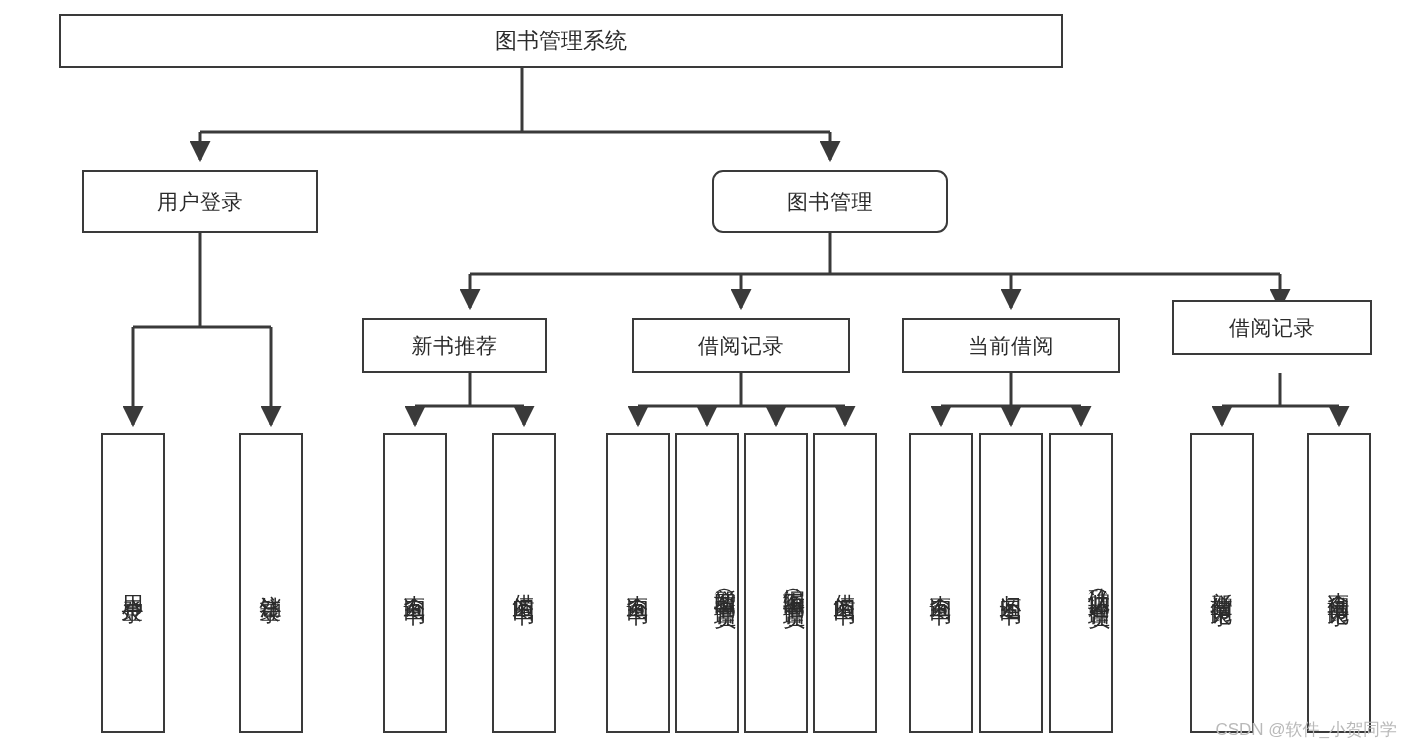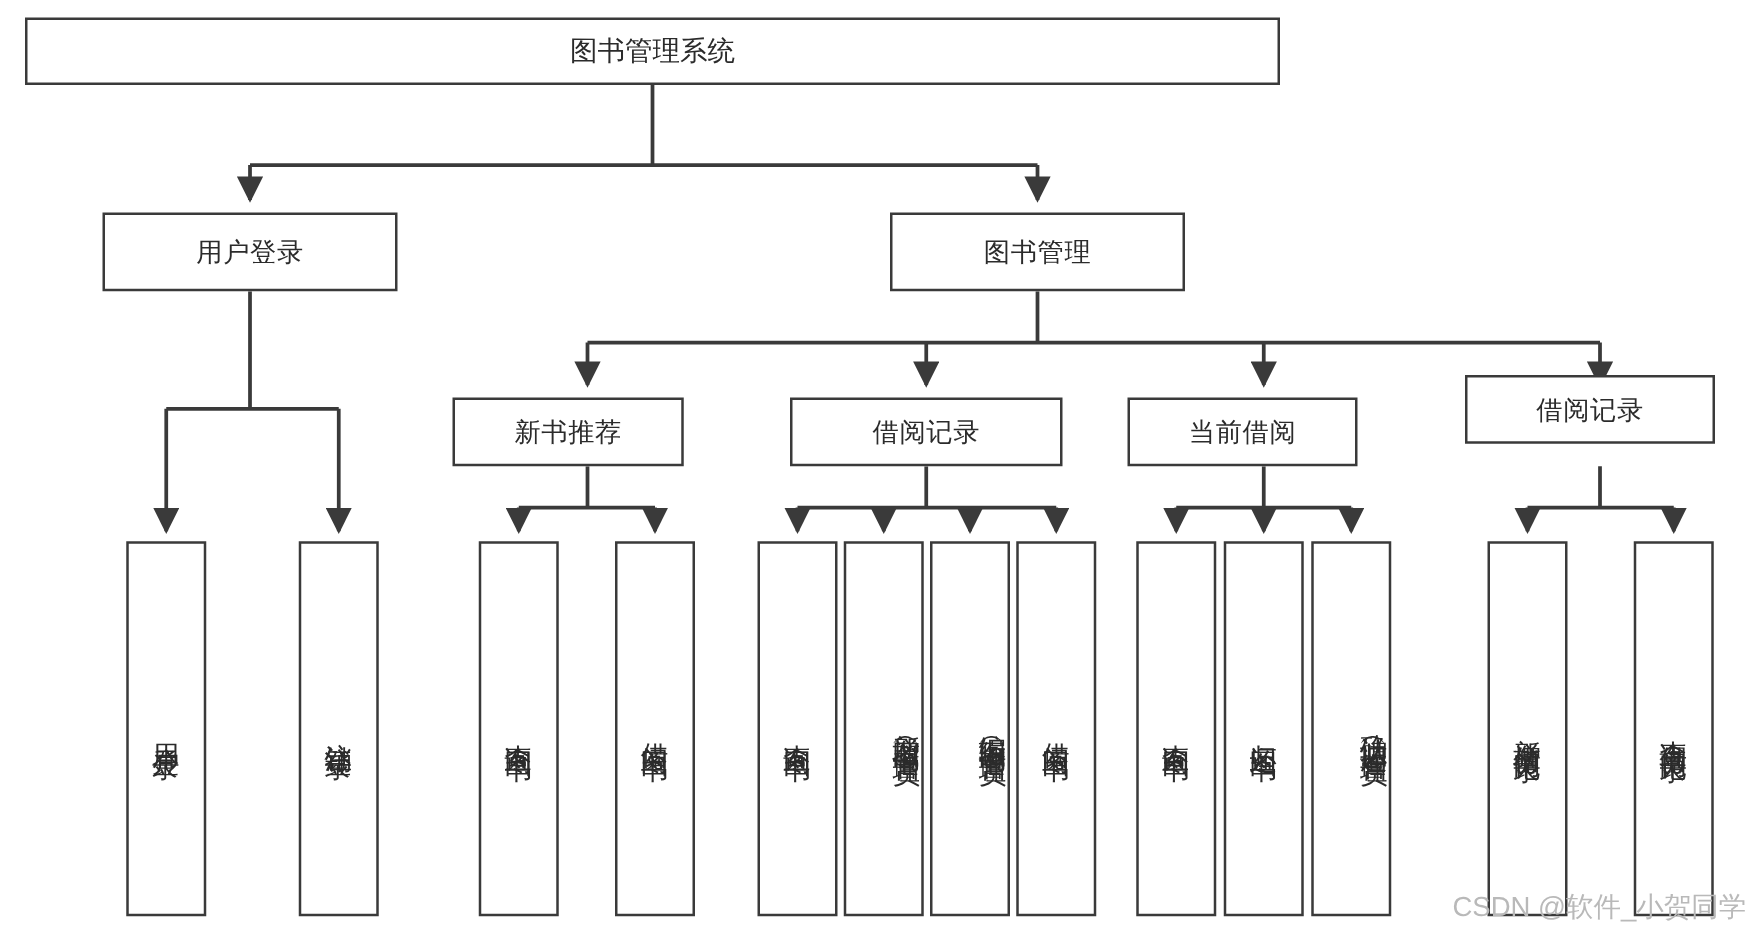--- a/index.html
+++ b/index.html
@@ -34,20 +34,21 @@
     justify-content: center;
     color: #2b2b2b;
     z-index: 2;
   }
   .node-h {
     font-size: 21px;
     letter-spacing: 0.5px;
   }
   .node-root {
     font-size: 22px;
+    margin-left: 39px;
   }
   .node-v {
     writing-mode: vertical-rl;
     text-orientation: upright;
     font-size: 22px;
     letter-spacing: 3px;
     align-items: center;
     justify-content: center;
     line-height: 1.05;
     padding: 4px 0;
@@ -57,21 +58,21 @@
   }
   .label-v {
     writing-mode: vertical-rl;
     text-orientation: upright;
     white-space: nowrap;
   }
   #watermark {
     position: absolute;
     right: 8px;
     bottom: 6px;
-    font-size: 22px;
+    font-size: 17px;
     color: #b9b9b9;
     z-index: 3;
     white-space: nowrap;
     font-family: "Liberation Sans", "DejaVu Sans", sans-serif;
   }
 </style>
 </head>
 <body>
 
 <div id="canvas">
@@ -126,31 +127,31 @@
     </g>
   </svg>
 
   <div class="node node-root" style="left:20px; top:14px; width:1004px; height:54px;">
     <span>图书管理系统</span>
   </div>
 
   <div class="node node-h" style="left:82px; top:170px; width:236px; height:63px;">
     <span>用户登录</span>
   </div>
-  <div class="node node-h" style="left:712px; top:170px; width:236px; height:63px;">
+  <div class="node node-h" style="left:712px; top:170px; width:236px; height:63px;border-radius:11px;">
     <span>图书管理</span>
   </div>
 
   <div class="node node-h" style="left:362px; top:318px; width:185px; height:55px;">
     <span>新书推荐</span>
   </div>
   <div class="node node-h" style="left:632px; top:318px; width:218px; height:55px;">
     <span>借阅记录</span>
   </div>
-  <div class="node node-h" style="left:902px; top:318px; width:184px; height:55px;">
+  <div class="node node-h" style="left:902px; top:318px; width:218px; height:55px;">
     <span>当前借阅</span>
   </div>
   <div class="node node-h" style="left:1172px; top:300px; width:200px; height:55px;">
     <span>借阅记录</span>
   </div>
 
   <div class="node node-v" style="left:101px; top:433px; width:64px; height:300px;">
     <span class="label-v">用户登录</span>
   </div>
   <div class="node node-v" style="left:239px; top:433px; width:64px; height:300px;">

